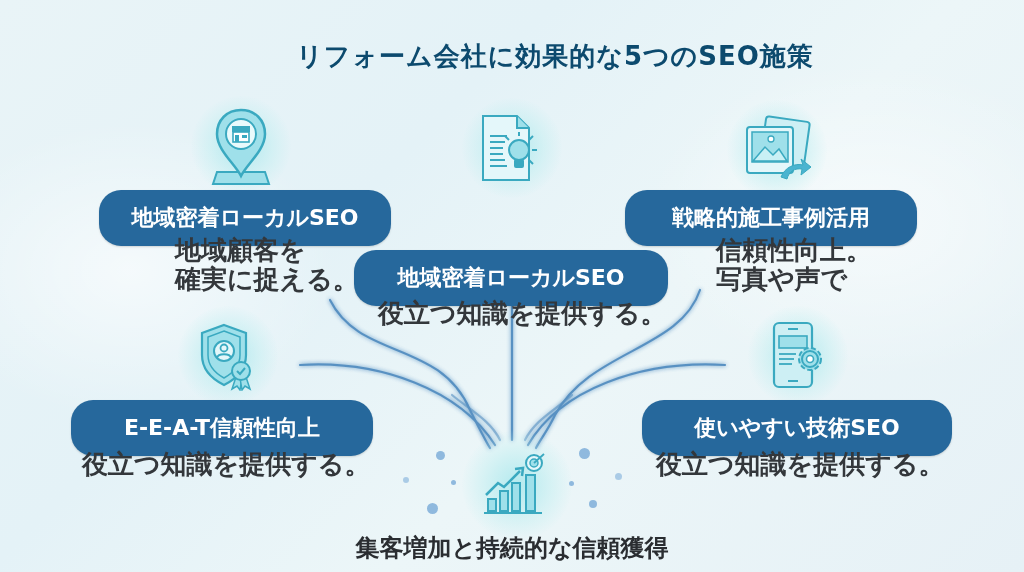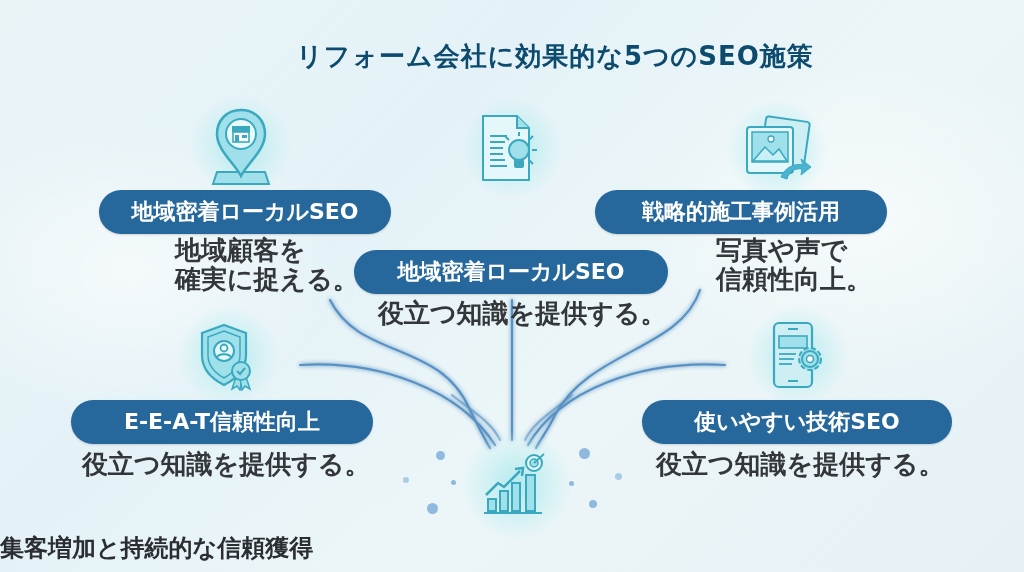--- a/index.html
+++ b/index.html
@@ -13,31 +13,31 @@
     .title {
       position: absolute; left: 0; top: 22px; width: 1024px; text-align: center;
       font-size: 26px; font-weight: bold; color: #0c4a6e; letter-spacing: 1px; padding-left: 43px;
     }
     .icon-wrap {
       position: absolute; width: 100px; height: 100px; border-radius: 50%;
       background: radial-gradient(circle, rgba(160,230,235,0.75) 0%, rgba(190,238,240,0.45) 45%, rgba(220,244,246,0) 72%);
       display: flex; align-items: center; justify-content: center;
     }
     .pill {
-      position: absolute; height: 44px; border-radius: 22px;
+      position: absolute; height: 56px; border-radius: 22px;
       background: #26689c; color: #ffffff; font-weight: bold; font-size: 22px;
       display: flex; align-items: center; justify-content: center;
       box-shadow: 0 1px 2px rgba(0,0,0,0.15); white-space: nowrap;
     }
     .desc {
       position: absolute; font-size: 26px; font-weight: bold; color: #33373b;
       line-height: 29px; white-space: nowrap;
     }
     .bottom-label {
-      position: absolute; left: 0; width: 1024px; top: 532px; 
+      position: absolute; left: 0; width: 1024px; top: 532px; text-align: center;
       font-size: 24px; font-weight: bold; color: #2a2d31;
     }
     svg.lines { position: absolute; left: 0; top: 0; }
     .dot { position: absolute; border-radius: 50%; background: #8fb9de; }
   </style>
 </head>
 <body>
 
 <div class="bg-glow" style="left:-80px;top:120px;width:420px;height:300px;background:radial-gradient(ellipse, rgba(255,255,255,0.6), rgba(255,255,255,0) 70%);"></div>
 <div class="bg-glow" style="left:640px;top:60px;width:460px;height:320px;background:radial-gradient(ellipse, rgba(255,255,255,0.55), rgba(255,255,255,0) 70%);"></div>
@@ -113,24 +113,24 @@
 <div class="icon-wrap" style="left:727px;top:100px;">
   <svg width="72" height="70" viewBox="0 0 72 70">
     <rect x="22" y="4" width="44" height="46" rx="3" fill="#cdeff4" stroke="#3aa9c0" stroke-width="2" transform="rotate(8 44 27)"></rect>
     <rect x="6" y="12" width="46" height="46" rx="3" fill="#e4f7fa" stroke="#3aa9c0" stroke-width="2"></rect>
     <rect x="11" y="17" width="36" height="30" fill="#9fe0ea" stroke="#3aa9c0" stroke-width="1.5"></rect>
     <path d="M12 46 L24 32 L32 40 L38 34 L46 46 Z" fill="#c9f0f5" stroke="#3aa9c0" stroke-width="1.5"></path>
     <circle cx="30" cy="24" r="3" fill="#fff" stroke="#3aa9c0" stroke-width="1.3"></circle>
     <path d="M40 62 C44 52 54 48 62 50 L60 44 L70 52 L60 60 L61 54 C54 53 48 56 46 64 Z" fill="#4ab4d0" stroke="#3aa9c0" stroke-width="1"></path>
   </svg>
 </div>
-<div class="pill" style="left:595px;top:190px;width:292px;">戦略的施工事例活用</div>
+<div class="pill" style="left:625px;top:190px;width:292px;">戦略的施工事例活用</div>
 <div class="desc" style="left:716px;top:236px;">
+  <div>信頼性向上。</div>
   <div>写真や声で</div>
-  <div>信頼性向上。</div>
 </div>
 
 <div class="icon-wrap" style="left:178px;top:306px;">
   <svg width="64" height="70" viewBox="0 0 64 70">
     <path d="M28 4 L50 12 L50 34 C50 48 40 58 28 64 C16 58 6 48 6 34 L6 12 Z" fill="#9fe0ea" stroke="#3aa9c0" stroke-width="2.2"></path>
     <path d="M28 10 L44 16 L44 34 C44 44 37 52 28 57 C19 52 12 44 12 34 L12 16 Z" fill="none" stroke="#3aa9c0" stroke-width="1.5"></path>
     <circle cx="28" cy="30" r="10" fill="#e4f7fa" stroke="#3aa9c0" stroke-width="2"></circle>
     <circle cx="28" cy="27" r="3.5" fill="none" stroke="#3aa9c0" stroke-width="1.8"></circle>
     <path d="M21 37 C22 32 34 32 35 37" fill="none" stroke="#3aa9c0" stroke-width="1.8"></path>
     <path d="M40 56 L36 68 L41 65 L44 69 L46 57 Z" fill="#9fe0ea" stroke="#3aa9c0" stroke-width="1.5"></path>

